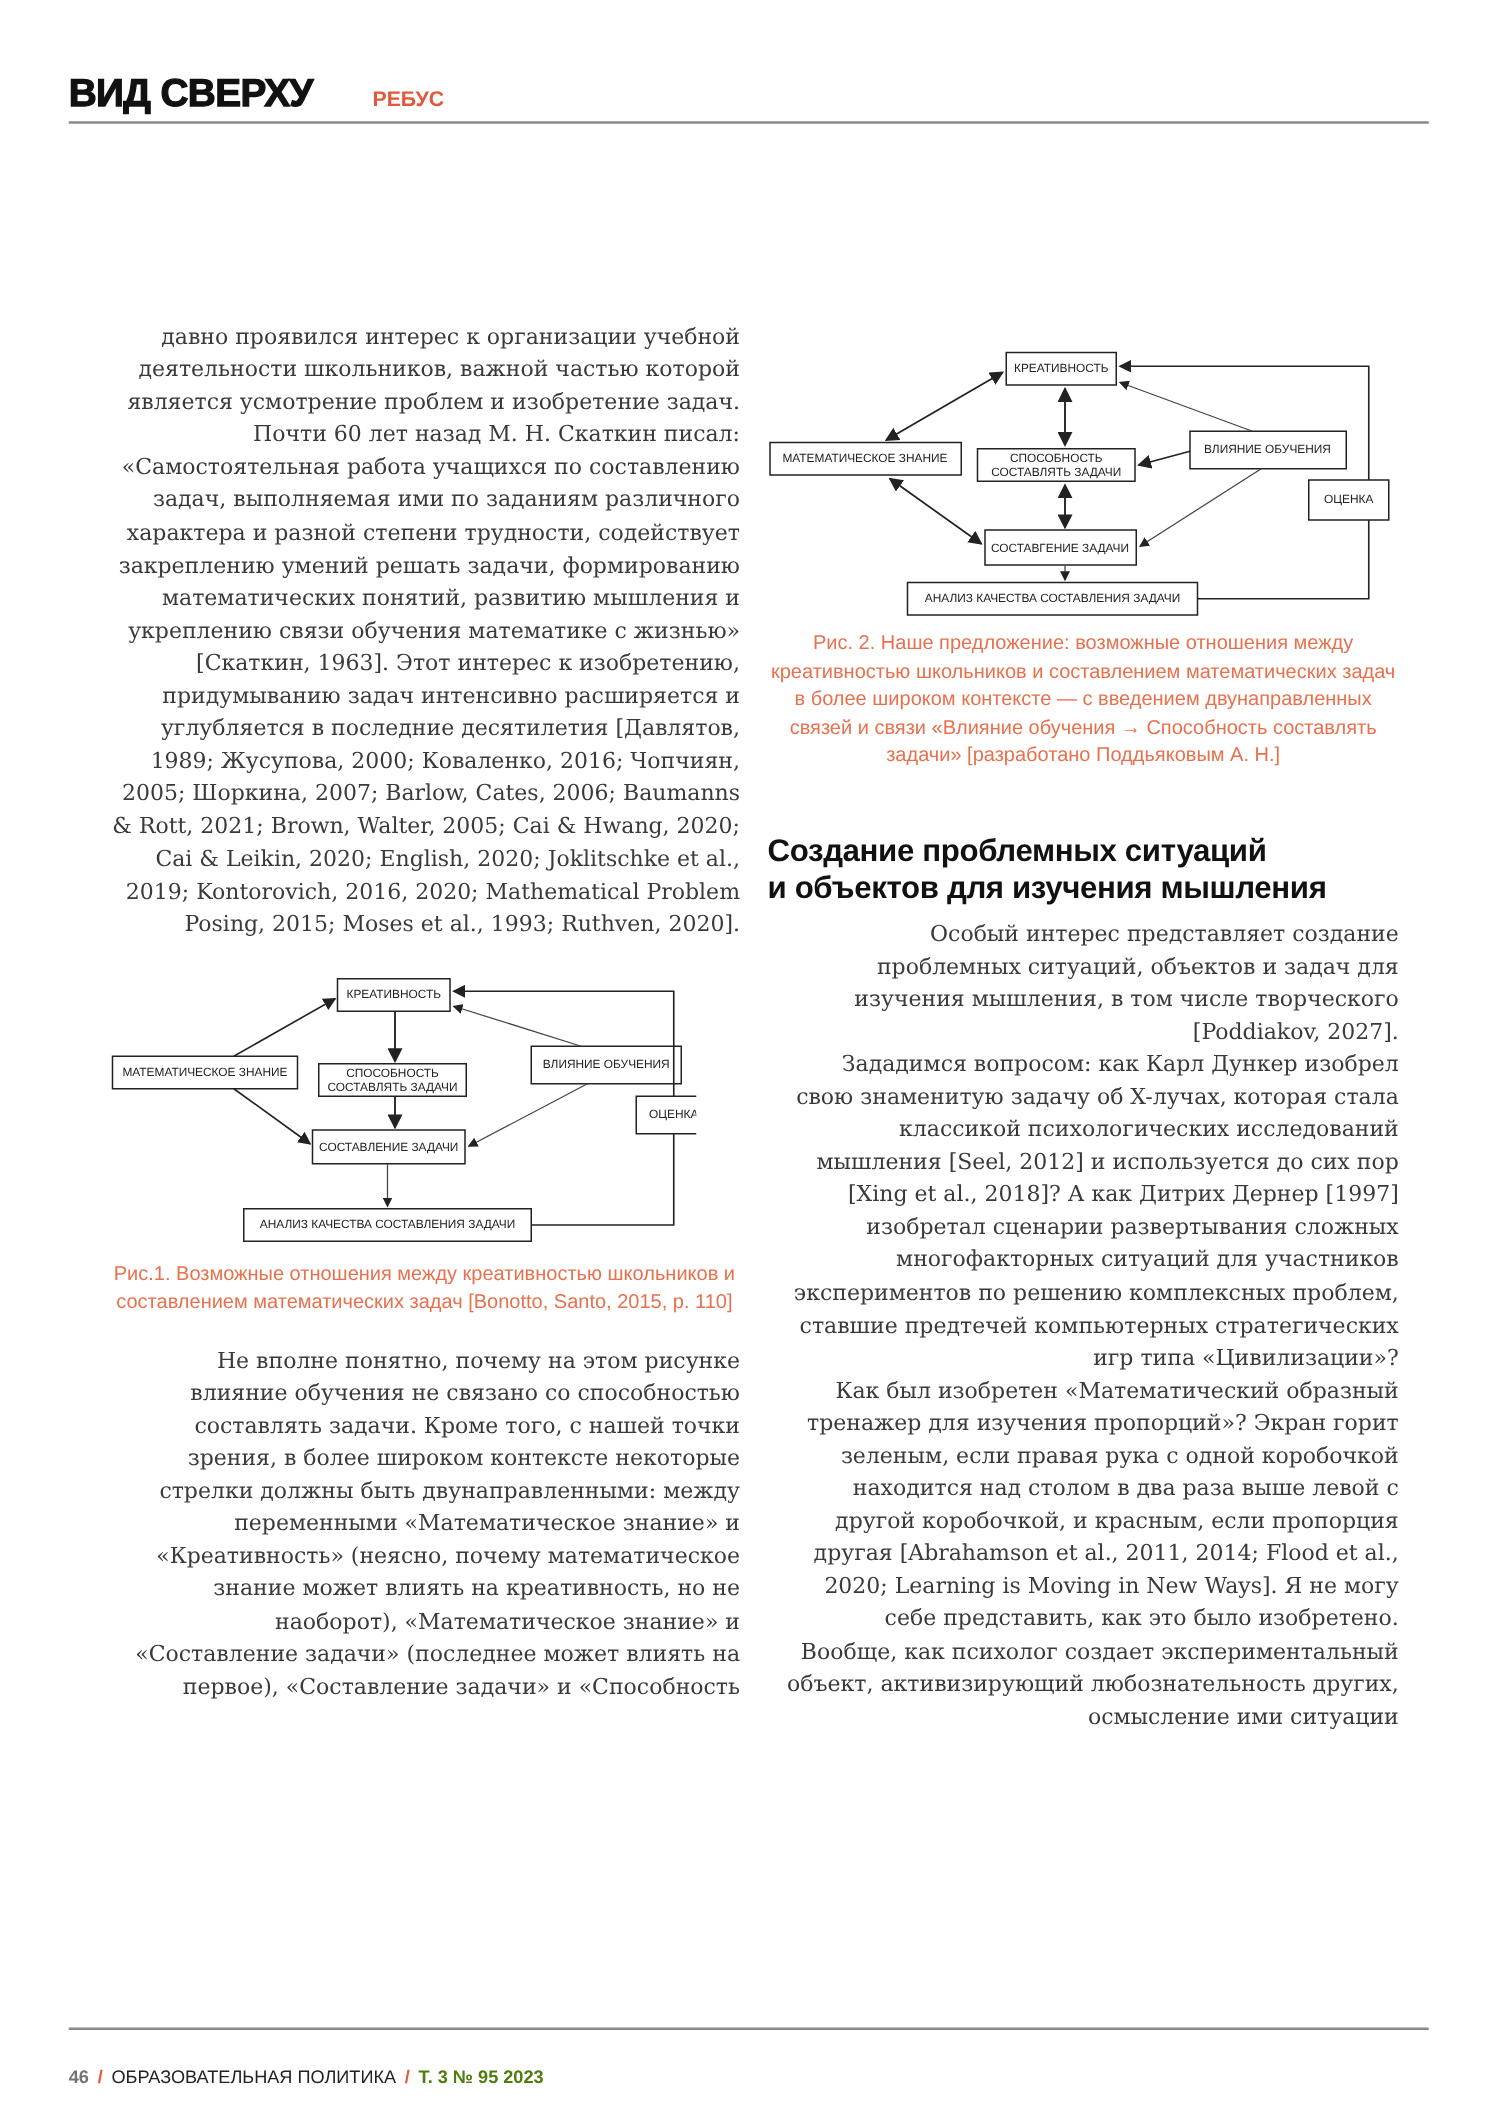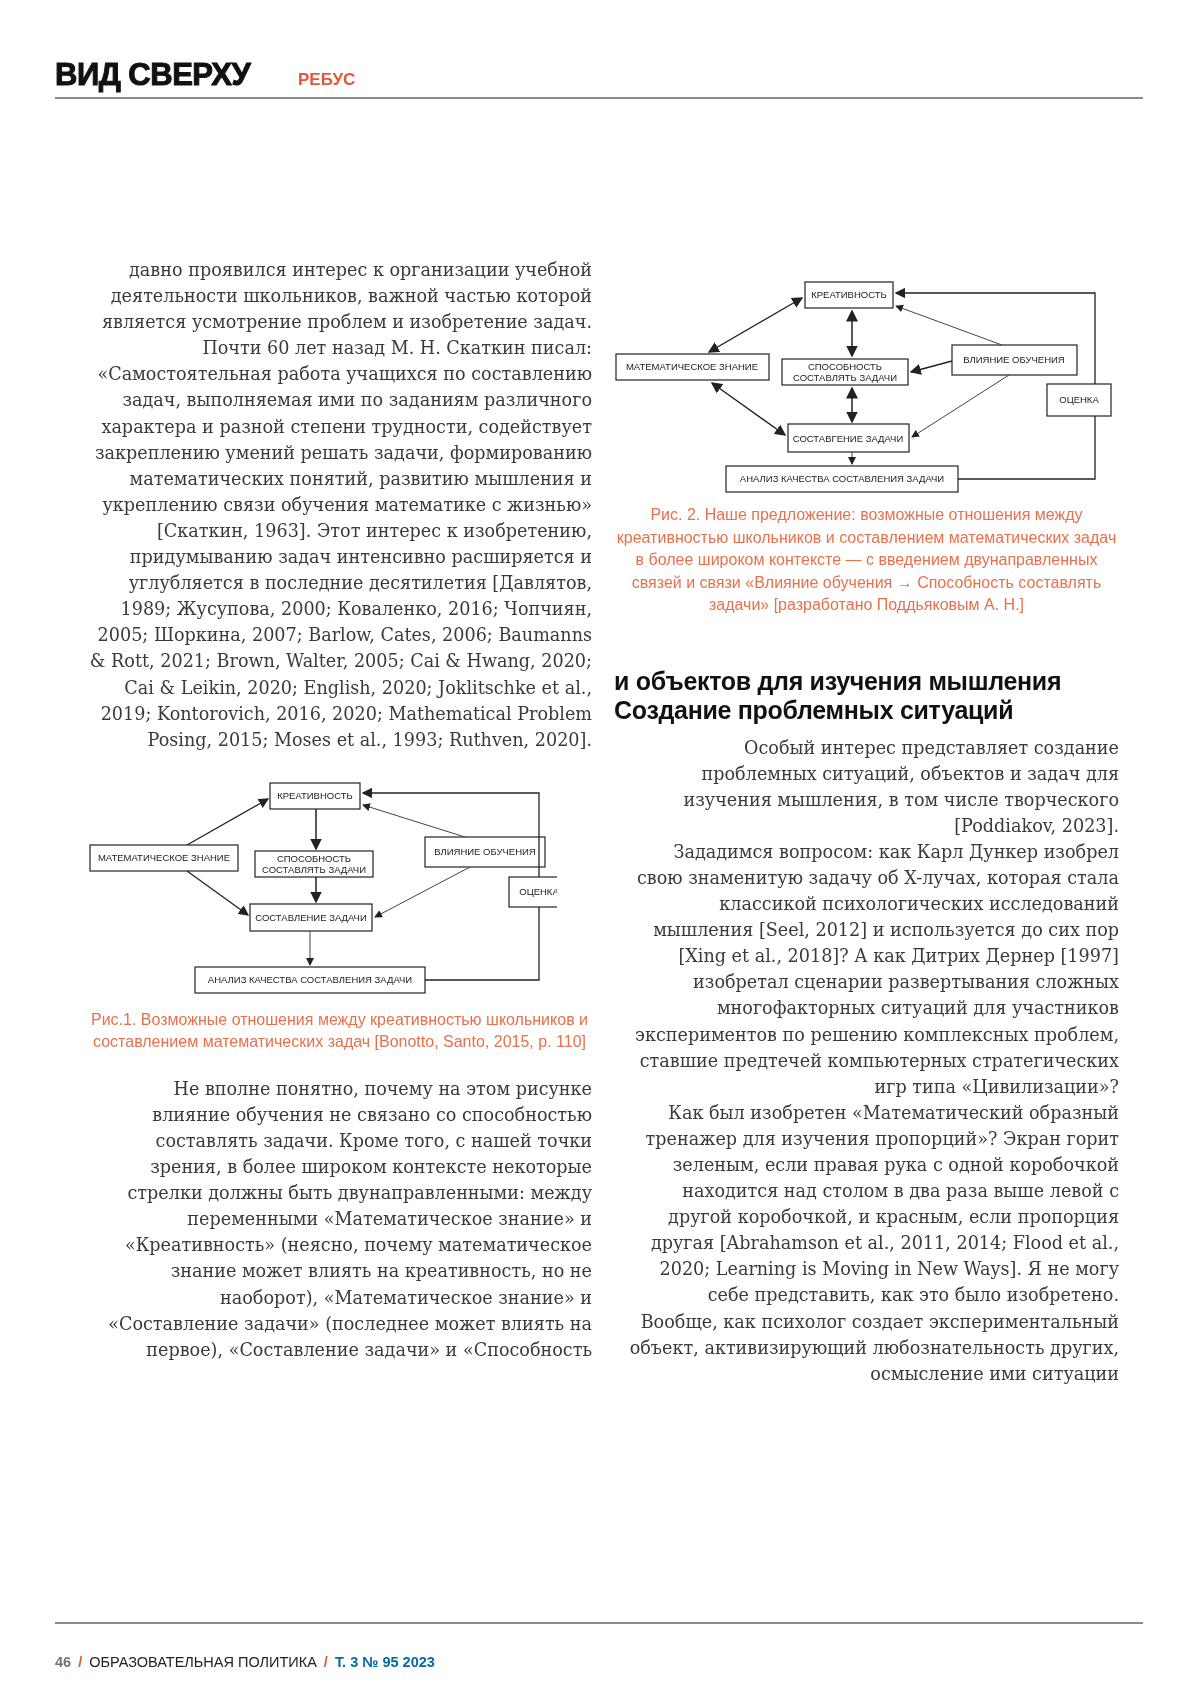--- a/index.html
+++ b/index.html
@@ -25,21 +25,21 @@
   .fig2-caption { margin-top: 10px; }
 
   .section-heading { font-family: "Liberation Sans", sans-serif; font-weight: 700; font-size: 25px; line-height: 29px; color: #111; margin: 50px 0 10px 0; letter-spacing: -0.3px; }
 
   .box-text { font-family: "Liberation Sans", sans-serif; font-size: 9.5px; fill: #222; text-anchor: middle; dominant-baseline: middle; }
 
   .footer { position: absolute; left: 55px; top: 1622px; width: 1088px; border-top: 2px solid #8a8a8a; }
   .footer-line { position: absolute; left: 0; top: 30px; font-family: "Liberation Sans", sans-serif; font-size: 14.5px; color: #222; white-space: nowrap; }
   .footer-line .pg { font-weight: 700; color: #737373; }
   .footer-line .sep { color: #e2583a; font-weight: 700; margin: 0 7px; }
-  .footer-line .issue { font-weight: 700; color: #0369a1; }
+  .footer-line .issue { font-weight: 700; color: #4d7c0f; }
 </style>
 </head>
 <body>
 
 <div class="header">
   <div class="header-title">ВИД СВЕРХУ</div>
   <div class="header-section">РЕБУС</div>
 </div>
 
 <div class="col col-left">
@@ -150,25 +150,25 @@
       <line x1="338" y1="82" x2="297" y2="93" stroke="#222" stroke-width="1.4" marker-end="url(#ah2)"></line>
       <line x1="395" y1="96" x2="298" y2="158" stroke="#444" stroke-width="1" marker-end="url(#ah2)"></line>
       <line x1="238" y1="173" x2="238" y2="185" stroke="#444" stroke-width="1" marker-end="url(#ah2)"></line>
       <polyline points="344,200 481,200 481,137" fill="none" stroke="#222" stroke-width="1.3"></polyline>
       <polyline points="481,105 481,14 282,14" fill="none" stroke="#222" stroke-width="1.3" marker-end="url(#ah2)"></polyline>
     </svg>
   </div>
   <div class="caption fig2-caption">Рис. 2. Наше предложение: возможные отношения между креативностью школьников и составлением математических задач в более широком контексте — с введением двунаправленных связей и связи «Влияние обучения → Способность составлять задачи» [разработано Поддьяковым А. Н.]</div>
 
   <div class="section-heading">
+    <div>Создание проблемных ситуаций</div>
     <div>и объектов для изучения мышления</div>
-    <div>Создание проблемных ситуаций</div>
   </div>
 
-  <p class="indent">Особый интерес представляет создание проблемных ситуаций, объектов и задач для изучения мышления, в том числе творческого [Poddiakov, 2023].</p>
+  <p class="indent">Особый интерес представляет создание проблемных ситуаций, объектов и задач для изучения мышления, в том числе творческого [Poddiakov, 2027].</p>
   <p class="indent">Зададимся вопросом: как Карл Дункер изобрел свою знаменитую задачу об X-лучах, которая стала классикой психологических исследований мышления [Seel, 2012] и используется до сих пор [Xing et al., 2018]? А как Дитрих Дернер [1997] изобретал сценарии развертывания сложных многофакторных ситуаций для участников экспериментов по решению комплексных проблем, ставшие предтечей компьютерных стратегических игр типа «Цивилизации»?</p>
   <p class="indent">Как был изобретен «Математический образный тренажер для изучения пропорций»? Экран горит зеленым, если правая рука с одной коробочкой находится над столом в два раза выше левой с другой коробочкой, и красным, если пропорция другая [Abrahamson et al., 2011, 2014; Flood et al., 2020; Learning is Moving in New Ways]. Я не могу себе представить, как это было изобретено.</p>
   <p class="indent">Вообще, как психолог создает экспериментальный объект, активизирующий любознательность других, осмысление ими ситуации</p>
 </div>
 
 <div class="footer">
   <div class="footer-line">
     <span class="pg">46</span><span class="sep">/</span><span>ОБРАЗОВАТЕЛЬНАЯ ПОЛИТИКА</span><span class="sep">/</span><span class="issue">Т. 3 № 95  2023</span>
   </div>
 </div>

